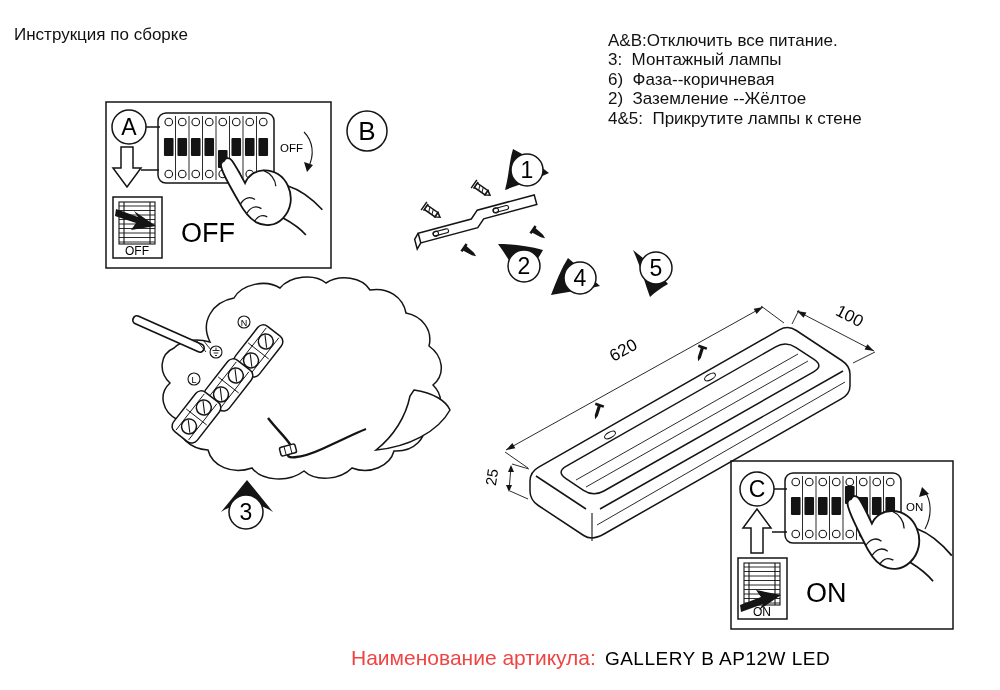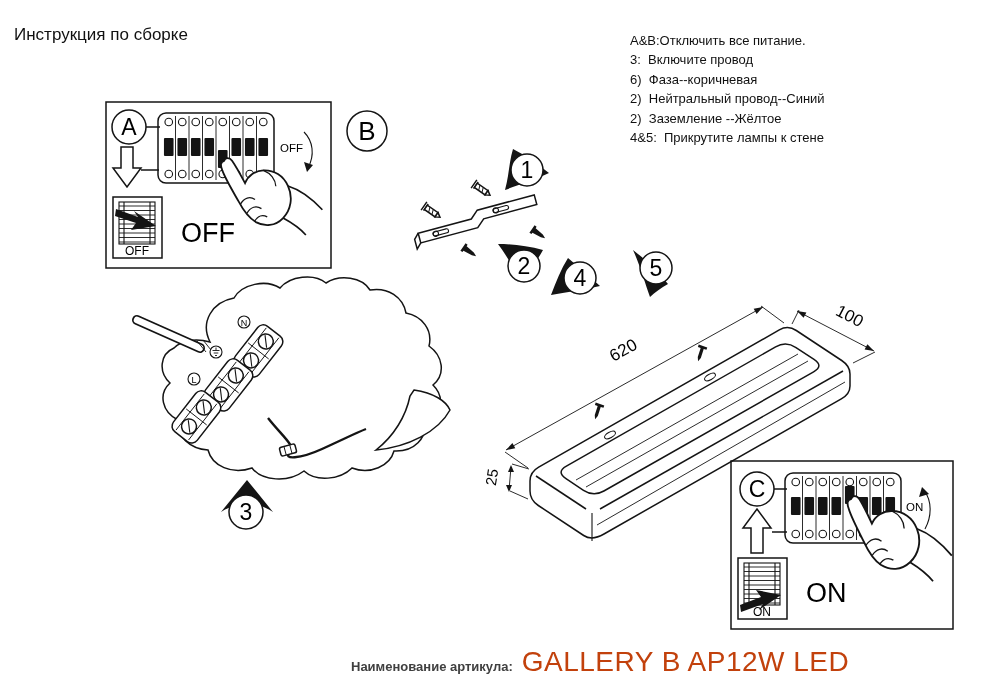--- a/index.html
+++ b/index.html
@@ -1,43 +1,42 @@
 <!DOCTYPE html>
 <html><head>
 <meta charset="utf-8">
 <style>
   html,body{margin:0;padding:0;background:#fff;}
   .page{position:relative;width:1000px;height:690px;background:#fff;overflow:hidden;
         font-family:"Liberation Sans",sans-serif;color:#000;}
   .title{position:absolute;left:14px;top:25px;font-size:17px;color:#111;}
-  .instructions{position:absolute;left:630px;top:31px;font-size:13px;line-height:19.4px;color:#111;}
+  .instructions{position:absolute;left:608px;top:31px;font-size:17px;line-height:19.4px;color:#111;}
   .ins-line{white-space:pre;}
   .footer{position:absolute;left:351px;top:646px;display:flex;align-items:baseline;gap:9px;}
-  .footer-label{font-size:13px;color:#404040;font-weight:bold;}
-  .footer-value{font-size:28px;letter-spacing:.5px;color:#c2410c;}
+  .footer-label{font-size:21px;color:#ef4444;}
+  .footer-value{font-size:19px;letter-spacing:.5px;color:#000000;}
   svg.art{position:absolute;left:0;top:0;}
   svg text{fill:#000;font-family:"Liberation Sans",sans-serif;}
   .ln{fill:none;stroke:#141414;stroke-width:1.5;}
   .lnf{fill:#fff;stroke:#141414;stroke-width:1.5;}
   .thin{fill:none;stroke:#141414;stroke-width:0.9;}
   .med{fill:none;stroke:#141414;stroke-width:1.1;}
   .blk{fill:#141414;stroke:none;}
 </style>
 </head>
 <body>
 
 <div class="page">
 
   <div class="title">Инструкция по сборке</div>
 
   <div class="instructions">
     <div class="ins-line">A&amp;B:Отключить все питание.</div>
-    <div class="ins-line">3:  Включите провод</div>
+    <div class="ins-line">3:  Монтажный лампы</div>
     <div class="ins-line">6)  Фаза--коричневая</div>
-    <div class="ins-line">2)  Нейтральный провод--Синий</div>
     <div class="ins-line">2)  Заземление --Жёлтое</div>
     <div class="ins-line">4&amp;5:  Прикрутите лампы к стене</div>
   </div>
 
   <svg class="art" width="1000" height="690" viewBox="0 0 1000 690">
     <defs>
       <g id="terminal-block">
         <rect x="0" y="0" width="30" height="50" rx="7" class="lnf"></rect>
         <line x1="7" y1="2" x2="7" y2="48" class="thin"></line>
         <line x1="23" y1="2" x2="23" y2="48" class="thin"></line>

